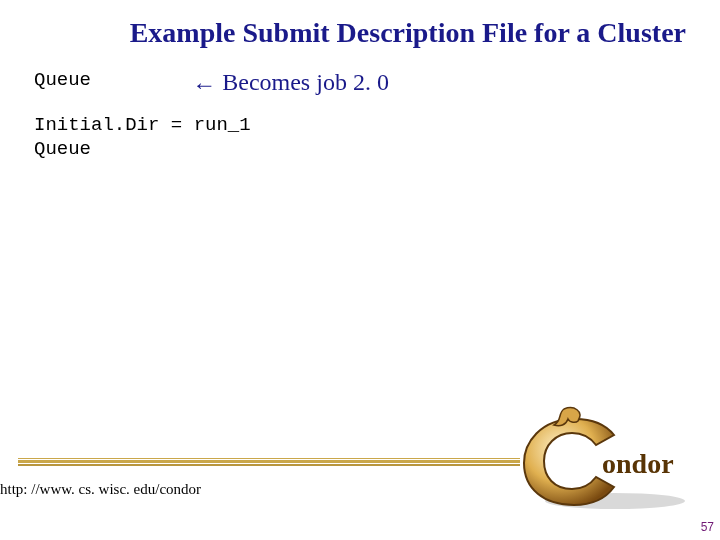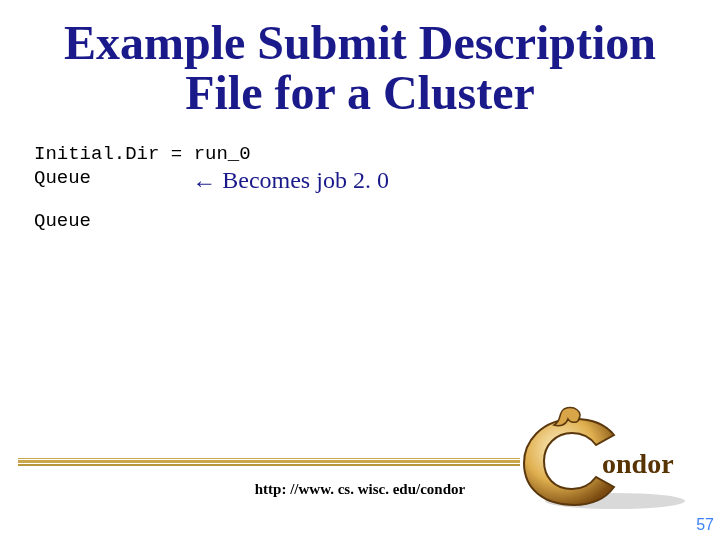--- a/index.html
+++ b/index.html
@@ -1,49 +1,49 @@
 <!DOCTYPE html>
 <html><head>
 <meta charset="utf-8">
 <style>
   html,body{margin:0;padding:0;width:720px;height:540px;background:#fff;font-family:Georgia,'Times New Roman',serif;overflow:hidden}
   .slide{position:relative;width:720px;height:540px;box-sizing:border-box;padding:18px 34px 0 34px}
-  .title{font-family:'Comic Sans MS','Chalkboard SE',cursive;font-weight:bold;color:#1a1a8a;font-size:48px;line-height:1.05;text-align:center;margin:0 0 6px 0}
+  .title{font-family:'Comic Sans MS','Chalkboard SE',cursive;font-weight:bold;color:#1a1a8a;font-size:28px;line-height:1.05;text-align:right;margin:0 0 6px 0}
   .code{font-family:'Courier New',Courier,monospace;font-size:19px;line-height:1.25;white-space:pre;color:#000;margin-top:2px}
   .row{display:flex;align-items:flex-start}
   .row .lbl{font-family:'Courier New',Courier,monospace;font-size:19px;white-space:pre}
   .annot{font-family:'Comic Sans MS',cursive;font-weight:normal;color:#1a1a8a;font-size:24px;margin-left:10px}
   .gap{height:16px}
   .hr{position:absolute;left:18px;right:200px;bottom:72px;height:10px}
   .hr .bar{height:1px;background:#caa74a;margin-bottom:1px}
   .hr .bar.b2{height:3px}
   .hr .bar.b3{height:2px;background:#b8963e}
-  .url{position:absolute;bottom:42px;left:0;right:0;text-align:center;font-family:'Comic Sans MS',cursive;font-weight:bold;font-size:15px;color:#000}
+  .url{position:absolute;bottom:42px;left:0;right:0;text-align:left;font-family:'Comic Sans MS',cursive;font-weight:normal;font-size:15px;color:#000}
   .url a{color:#000;text-decoration:none}
-  .pagenum{position:absolute;right:6px;bottom:6px;font-family:Arial,sans-serif;font-size:16px;color:#3b82f6}
+  .pagenum{position:absolute;right:6px;bottom:6px;font-family:Arial,sans-serif;font-size:12px;color:#701a75}
   .logo{position:absolute;right:30px;bottom:24px;width:170px;height:115px}
 </style>
 </head>
 <body>
 
 <div class="slide">
 
   <h1 class="title">Example Submit Description File for a Cluster</h1>
 
 
   <div class="gap"></div>
 
-  <div class="code">Initial.Dir = run_0</div>
   <div class="row">
     <span class="lbl">Queue        </span>
     <span class="annot">← Becomes job 2. 0</span>
   </div>
 
   <div class="gap"></div>
 
+  <div class="code">Initial.Dir = run_1</div>
   <div class="row">
     <span class="lbl">Queue        </span>
   </div>
 
   <div class="hr">
     <div class="bar"></div>
       <div class="bar b2"></div>
       <div class="bar b3"></div>
   </div>
 

